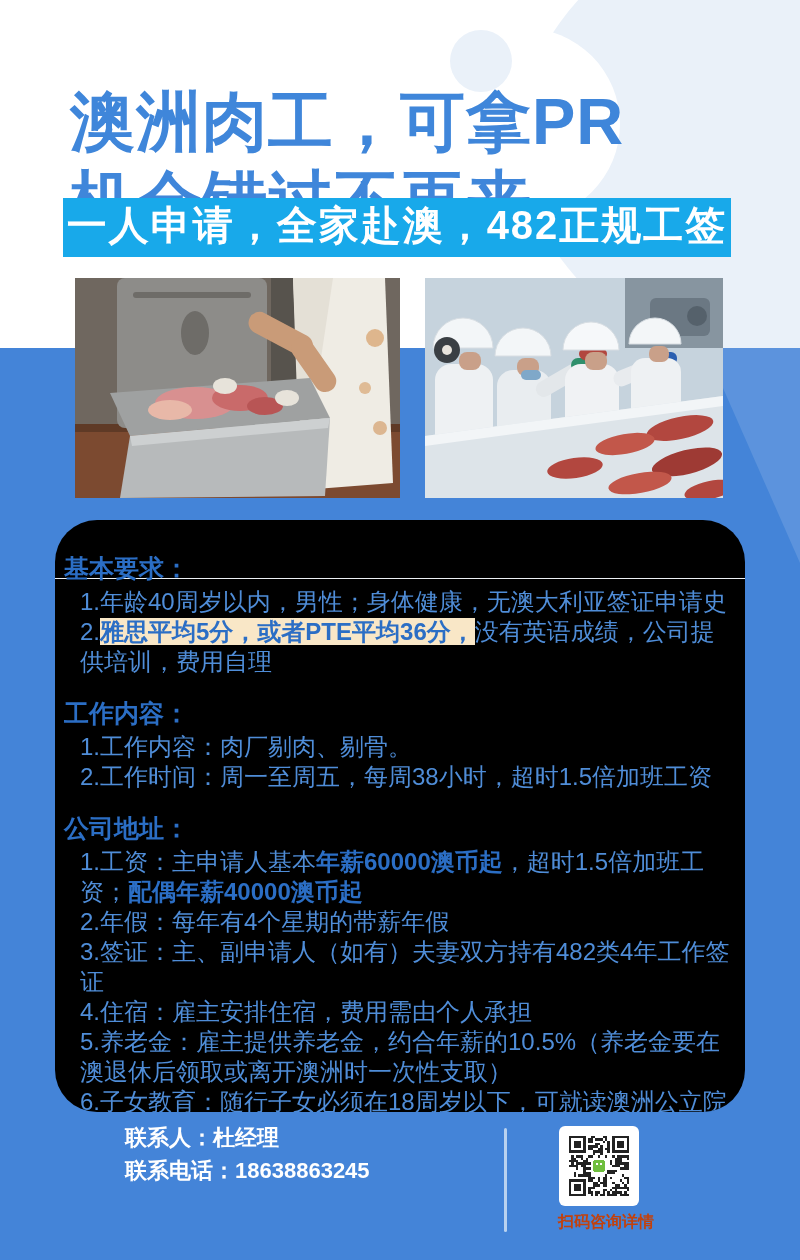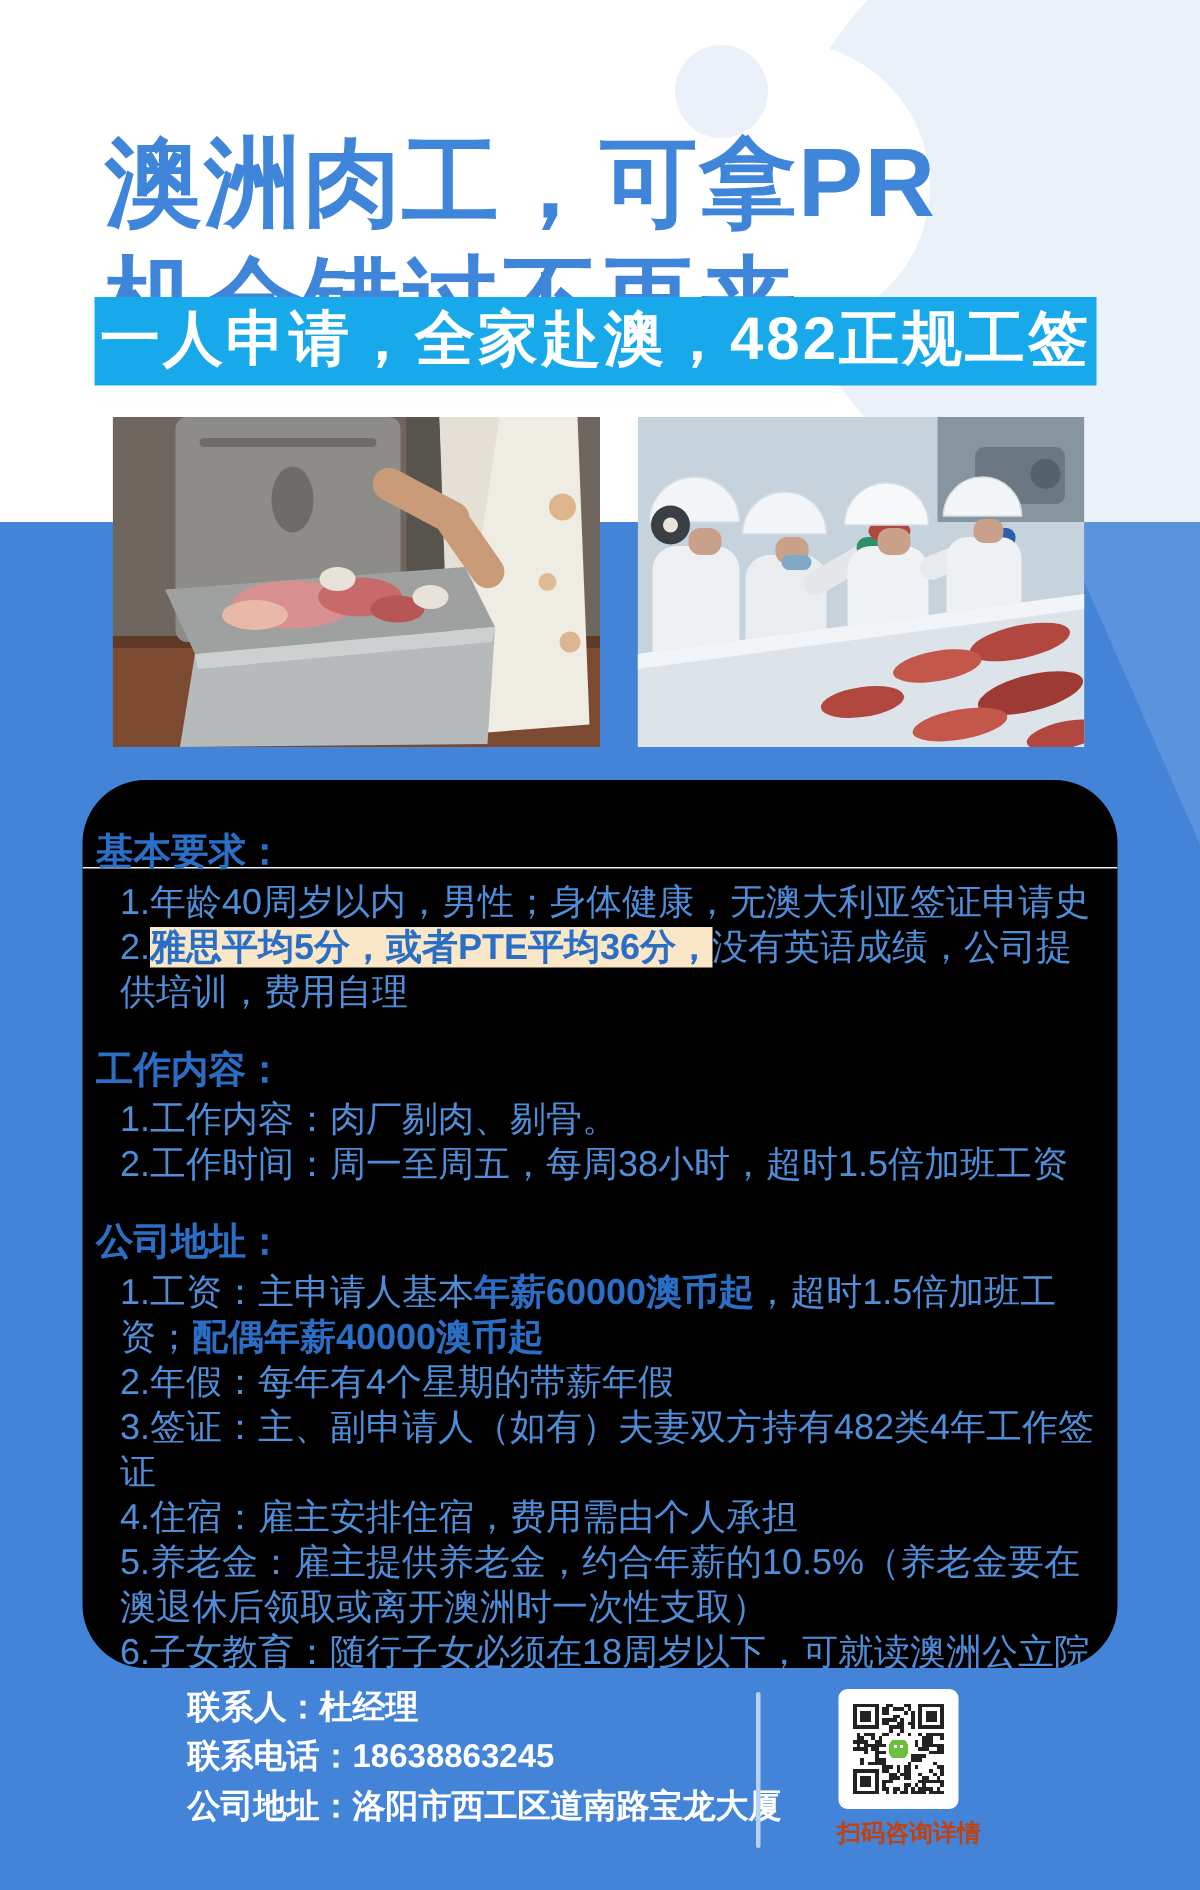--- a/index.html
+++ b/index.html
@@ -166,21 +166,20 @@
     <p>2.年假：每年有4个星期的带薪年假</p>
     <p>3.签证：主、副申请人（如有）夫妻双方持有482类4年工作签证</p>
     <p>4.住宿：雇主安排住宿，费用需由个人承担</p>
     <p>5.养老金：雇主提供养老金，约合年薪的10.5%（养老金要在澳退休后领取或离开澳洲时一次性支取）</p>
     <p>6.子女教育：随行子女必须在18周岁以下，可就读澳洲公立院校（维州&amp;新州）</p>
   </section>
 
   <div class="contact">
     <p>联系人：杜经理</p>
     <p>联系电话：18638863245</p>
-    <p>公司地址：洛阳市西工区道南路宝龙大厦</p>
   </div>
   <div class="divider-v"></div>
   <div class="qr-tile">
     <svg id="qr-svg" viewBox="0 0 29 29" shape-rendering="crispEdges">
         <rect x="11" y="2" width="1" height="1" fill="#222"></rect>
         <rect x="12" y="2" width="1" height="1" fill="#222"></rect>
         <rect x="16" y="2" width="1" height="1" fill="#222"></rect>
         <rect x="17" y="2" width="1" height="1" fill="#222"></rect>
         <rect x="10" y="3" width="1" height="1" fill="#222"></rect>
         <rect x="11" y="3" width="1" height="1" fill="#222"></rect>

